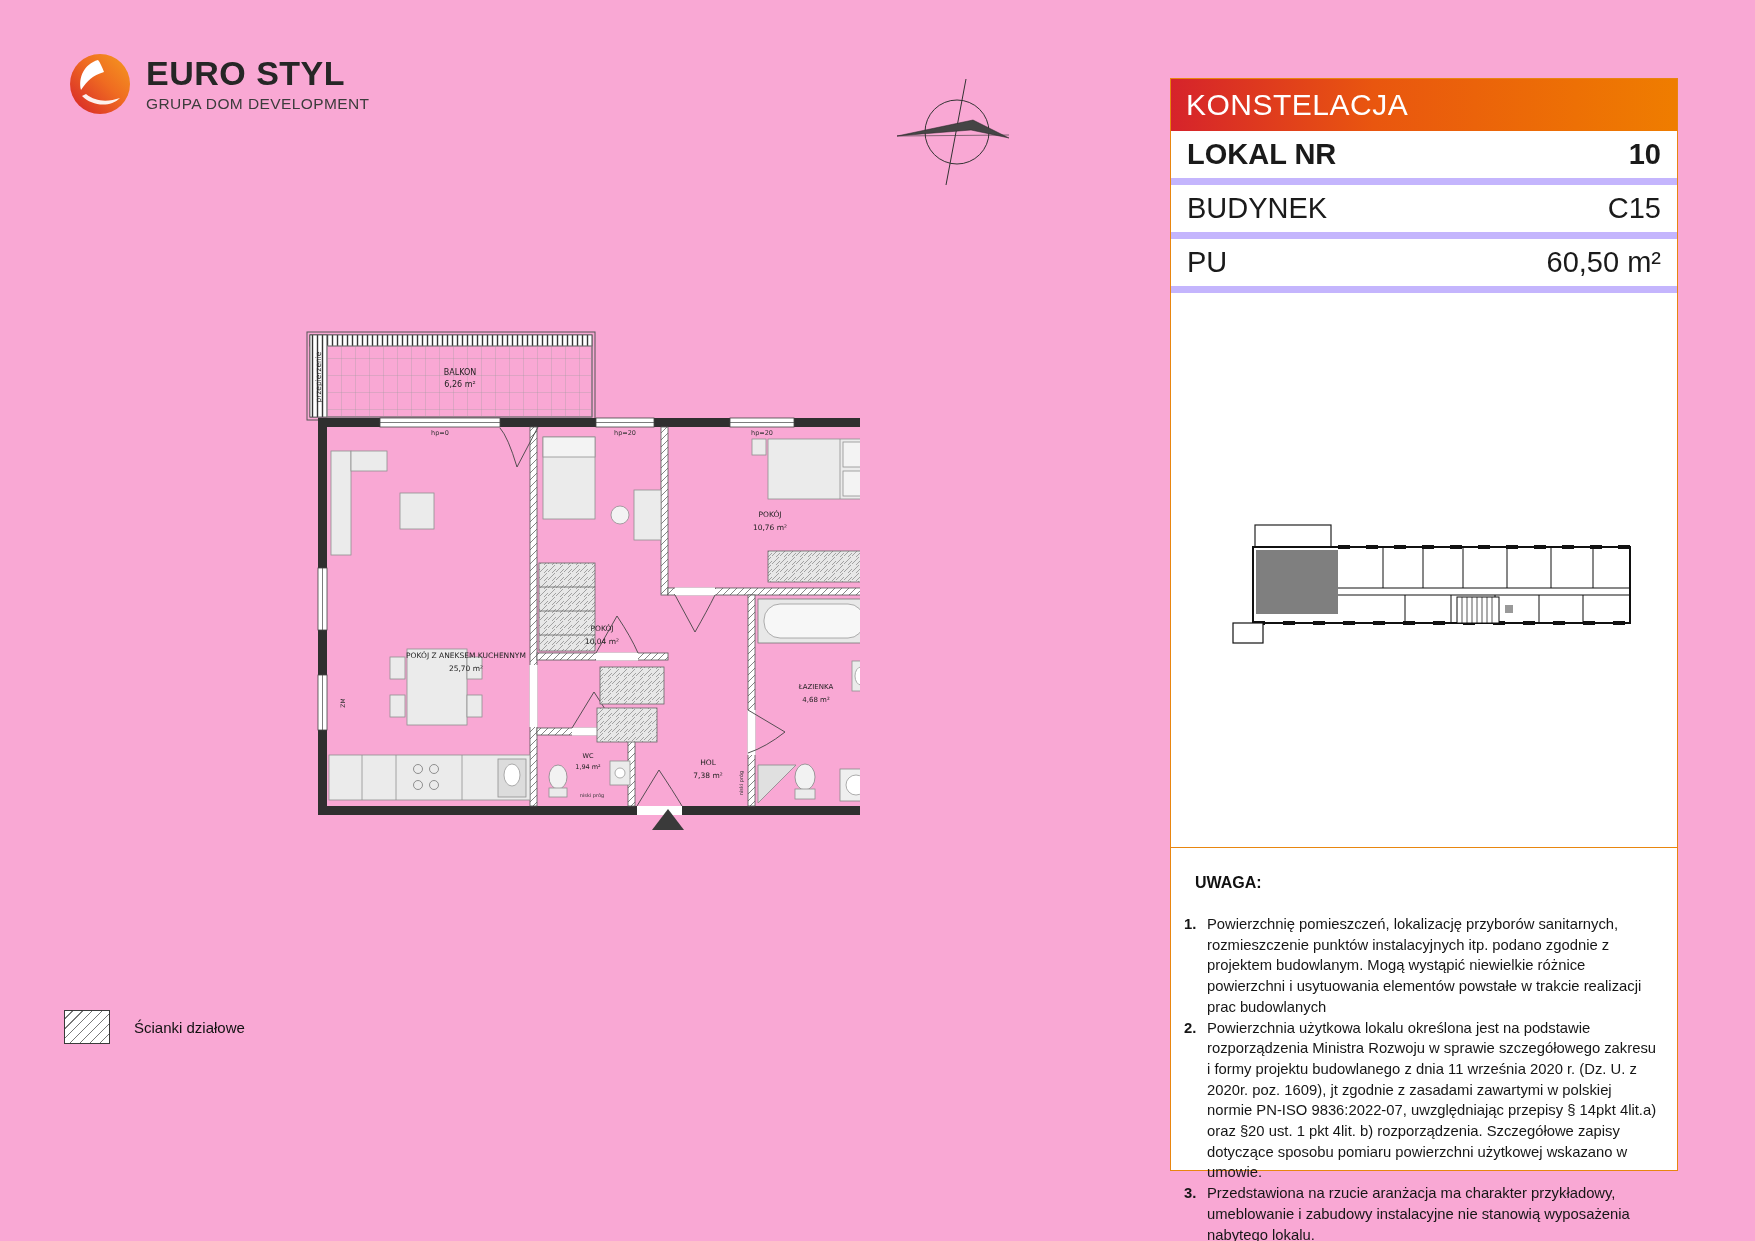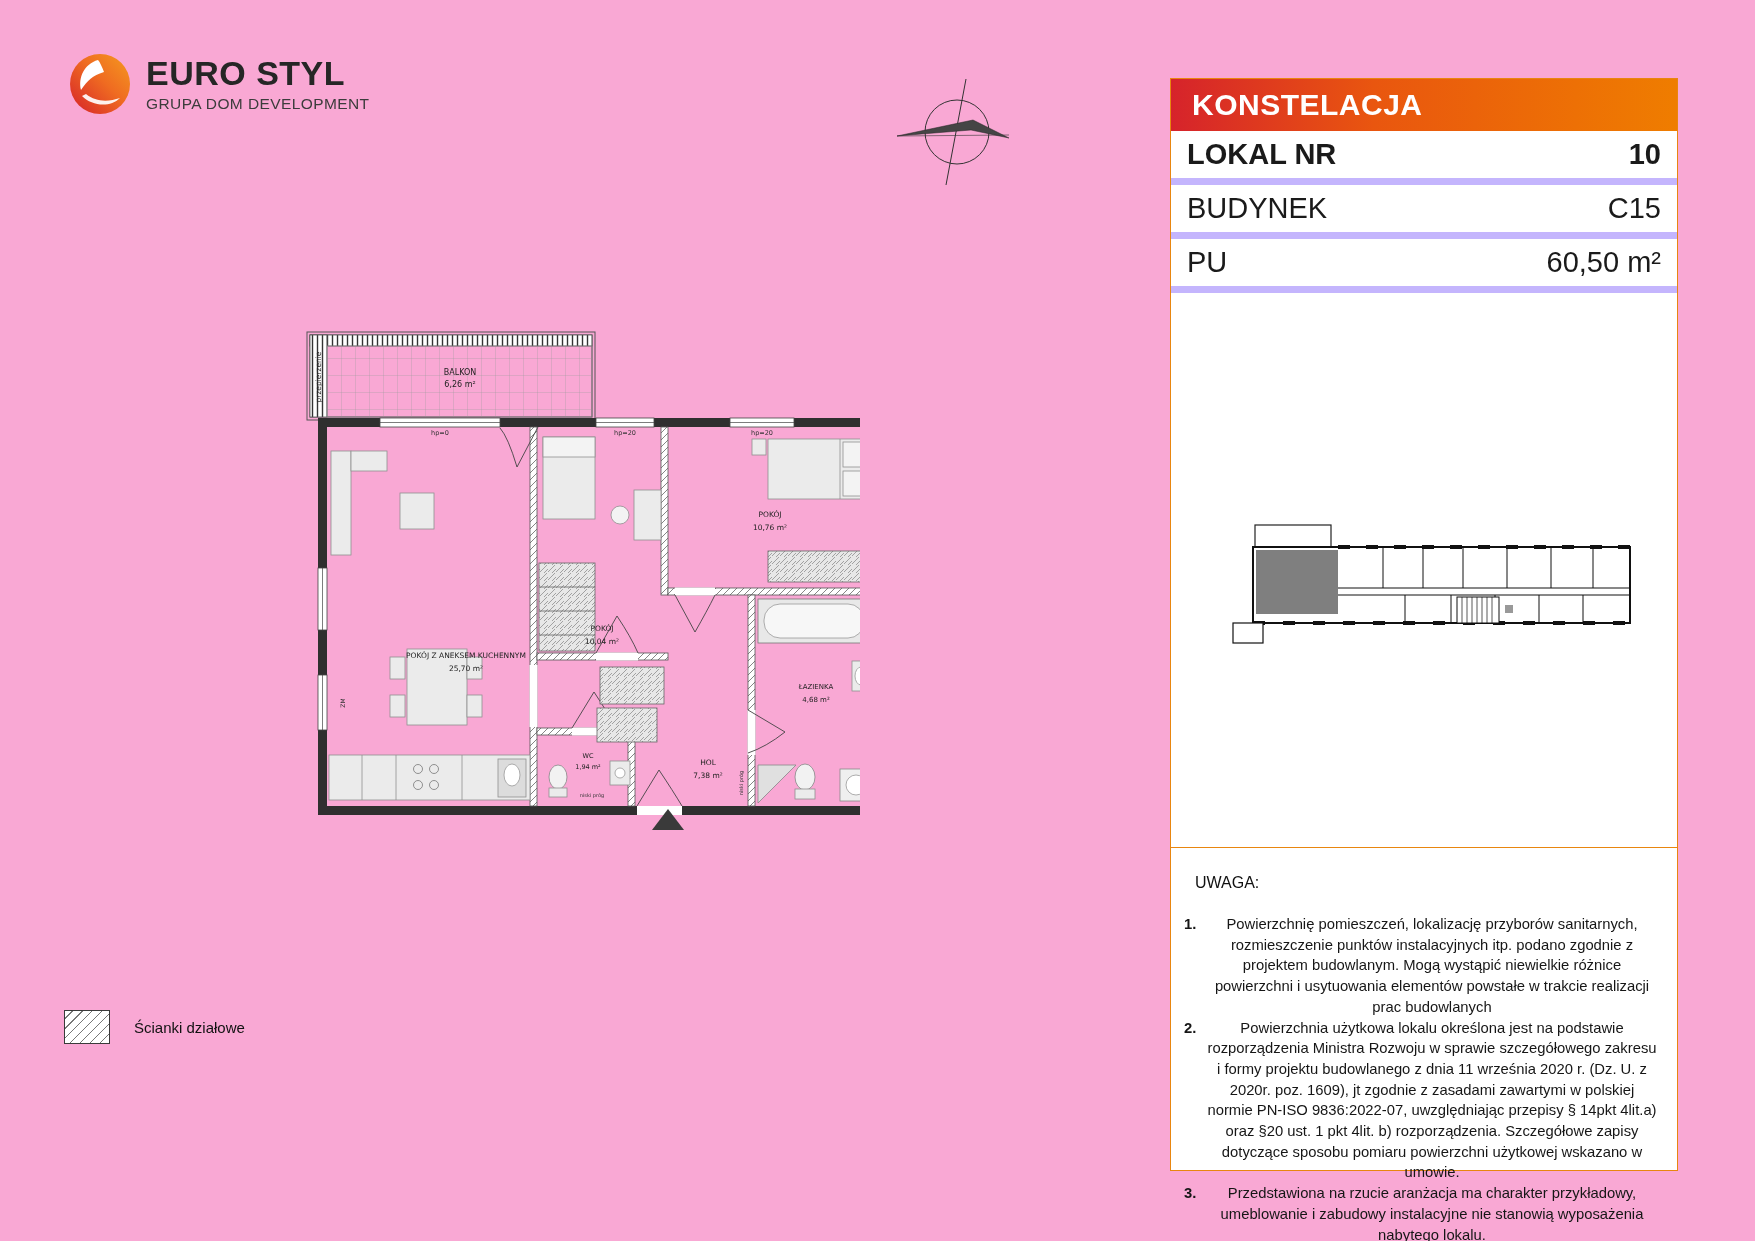--- a/index.html
+++ b/index.html
@@ -11,38 +11,38 @@
   .brand-text{margin-left:14px;}
   .brand-title{font-size:34px;font-weight:800;letter-spacing:.5px;color:#262626;line-height:1;}
   .brand-tagline{font-size:15.5px;font-weight:400;letter-spacing:.4px;color:#3c3c3c;margin-top:5px;}
 
   
   .compass{position:absolute;left:895px;top:75px;}
 
   
   .panel{position:absolute;left:1170px;top:78px;width:508px;height:1093px;
          border:1.5px solid #e8860f;box-sizing:border-box;background:#fff;}
-  .panel-header{height:52px;line-height:52px;padding-left:21px;
+  .panel-header{height:52px;line-height:52px;padding-left:15px;
          background:linear-gradient(90deg,#d6232b 0%,#e9560f 40%,#ef7d00 100%);
-         color:#fff;font-size:30px;font-weight:700;letter-spacing:.5px;}
+         color:#fff;font-size:30px;font-weight:400;letter-spacing:.5px;}
   .info-row{height:54px;display:flex;align-items:center;justify-content:space-between;
          padding:0 16px;border-bottom:7px solid #c4b5fd;font-size:29px;box-sizing:border-box;}
   .info-row .label{font-weight:400;}
   .info-row .value{font-weight:400;}
   .info-row.bold .label,.info-row.bold .value{font-weight:700;}
 
   .miniplan{position:absolute;left:1205px;top:455px;}
 
   .notes{position:absolute;left:0;top:768px;width:100%;box-sizing:border-box;
          border-top:1px solid #e8860f;padding:26px 20px 0 24px;}
-  .notes-title{font-size:16px;font-weight:400;color:#111;}
+  .notes-title{font-size:16px;font-weight:700;color:#111;}
   .notes-list{margin-top:22px;padding-left:0;}
   .note{display:flex;margin:0 0 0 -11px;font-size:14.8px;line-height:1.4;color:#161616;}
   .note-num{flex:none;width:17px;font-weight:700;}
-  .note-text{flex:1;padding-left:6px;text-align:center;}
+  .note-text{flex:1;padding-left:6px;}
 
   
   .legend{position:absolute;left:64px;top:1010px;display:flex;align-items:center;}
   .legend-swatch{width:46px;height:34px;border:1px solid #3a3a3a;box-sizing:border-box;
         background:repeating-linear-gradient(-45deg,#fff 0 6px,#777 6px 7px);}
   .legend-label{margin-left:24px;font-size:15px;color:#111;}
 
   
   .plan{position:absolute;left:300px;top:325px;}
   .plan text{font-family:"DejaVu Sans",sans-serif;}

